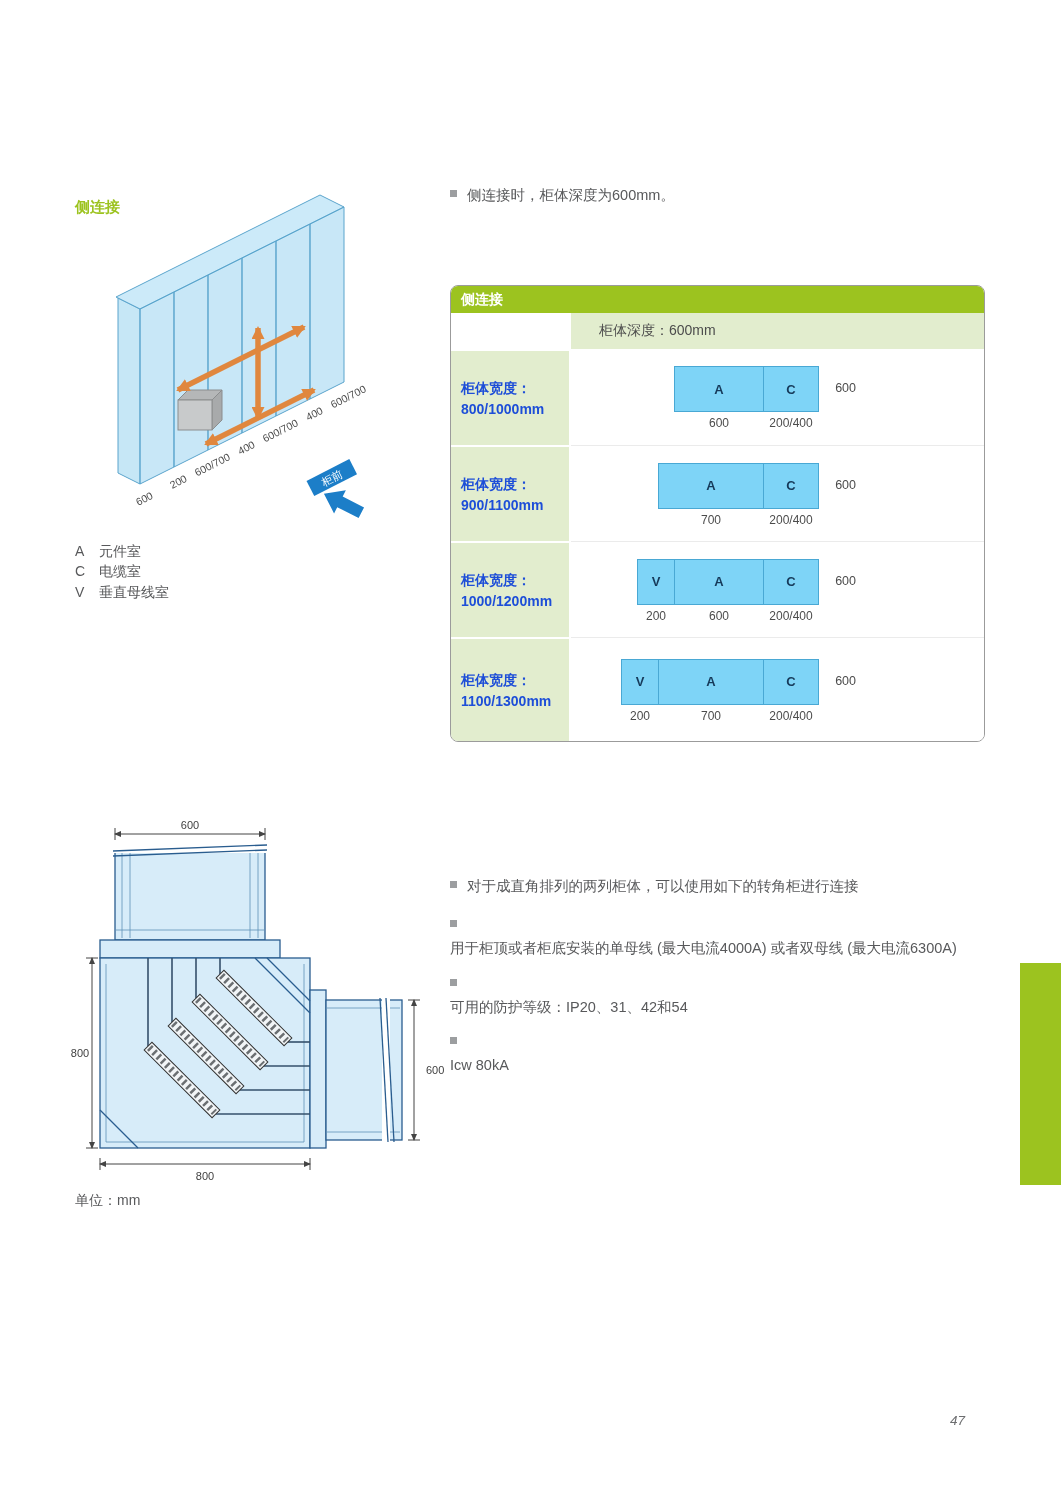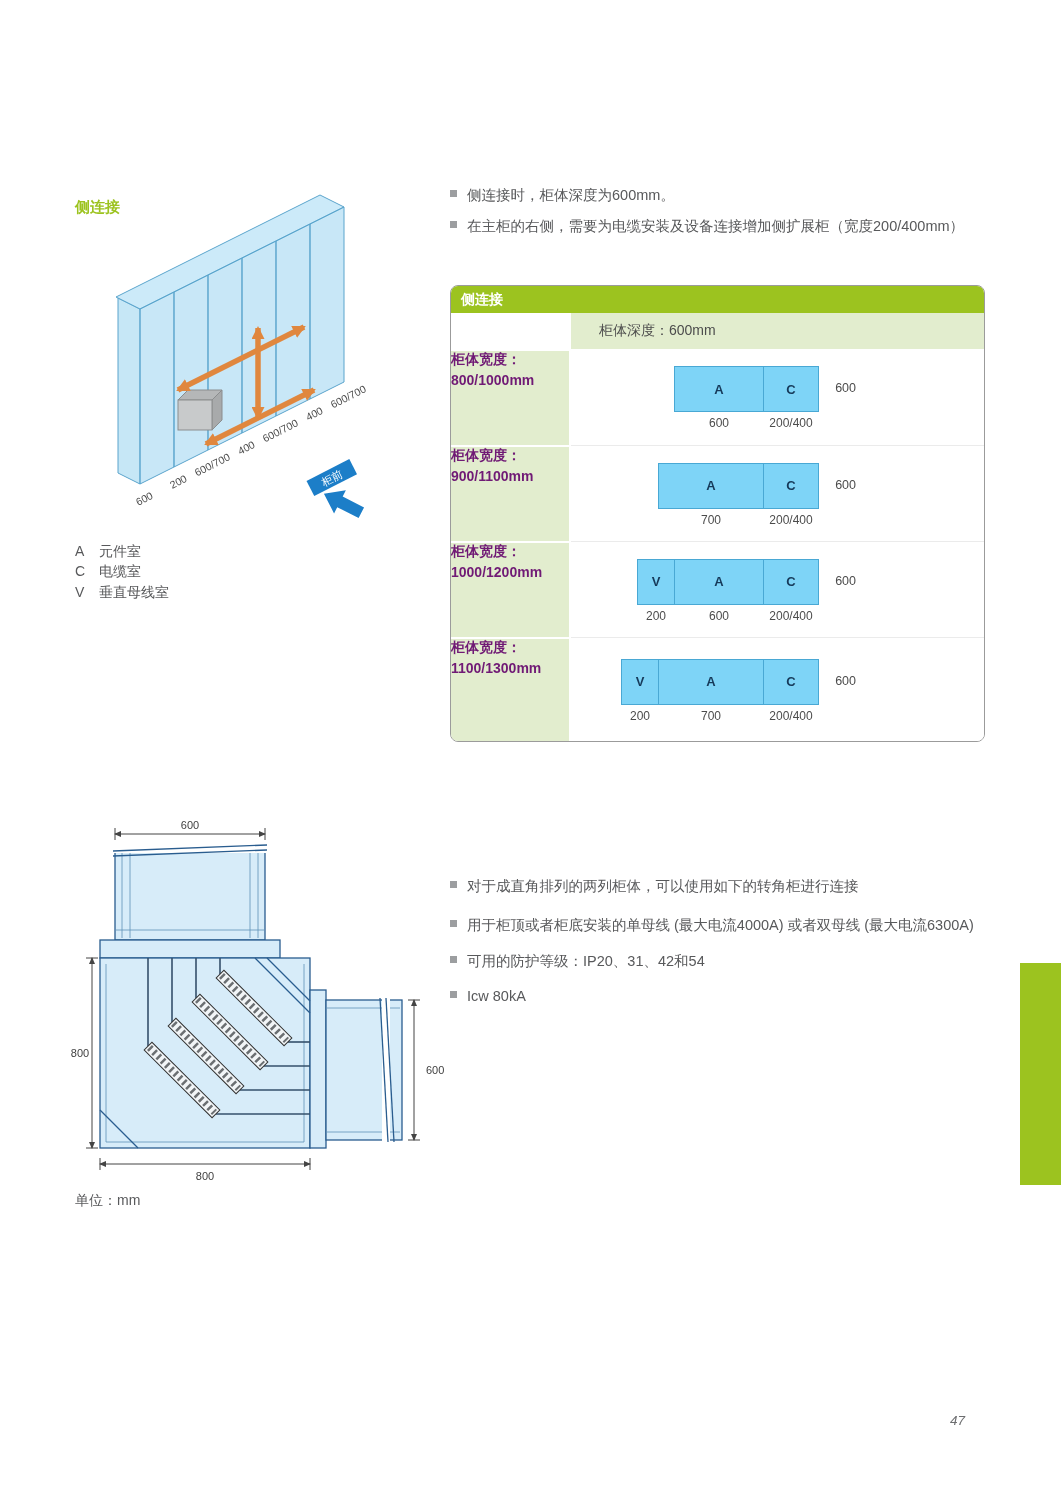--- a/index.html
+++ b/index.html
@@ -27,40 +27,40 @@
 
   
   .spec-table{position:absolute;left:450px;top:285px;width:535px;border:1px solid #9b9b9b;border-radius:8px;overflow:hidden;background:#fff;}
   .tbl-header{height:27px;background:var(--green);color:#fff;font-size:14px;font-weight:bold;display:flex;align-items:center;padding-left:10px;}
   .depth-row{display:flex;height:36px;}
   .depth-row .spacer{width:120px;background:#fff;border-right:2px solid #fff;}
   .depth-row .depth-head{flex:1;background:var(--lightgreen);display:flex;align-items:center;padding-left:28px;font-size:14px;color:#4c4c4c;}
   .t-row{display:flex;height:96px;}
   .t-row:last-child{height:104px;}
   .t-label{width:120px;background:var(--lightgreen);border-right:2px solid #fff;border-top:2px solid #fff;
-           display:flex;flex-direction:column;gap:3px;
-           font-size:14px;font-weight:bold;color:#701a75;}
+           display:flex;flex-direction:column;justify-content:center;gap:3px;padding-left:10px;
+           font-size:14px;font-weight:bold;color:#1d4ed8;}
   .t-diagram{flex:1;position:relative;background:#fff;}
   .t-row + .t-row .t-diagram{border-top:1px solid #ebebeb;}
   .boxes{position:absolute;right:165px;top:calc(50% - 31px);display:flex;}
   .cab-box{height:46px;background:var(--boxblue);border:1px solid var(--boxborder);margin-left:-1px;
            position:relative;display:flex;align-items:center;justify-content:center;}
   .cab-box .letter{font-weight:bold;font-size:13px;color:#163a5a;}
   .cab-box .dim{position:absolute;top:100%;margin-top:5px;left:50%;transform:translateX(-50%);
                 font-size:12px;color:#4c4c4c;white-space:nowrap;font-weight:normal;}
   .depth{position:absolute;right:128px;top:calc(50% - 16px);font-size:12.5px;color:#4c4c4c;}
 
   
   .corner-wrap{position:absolute;left:70px;top:818px;width:390px;height:372px;}
   .unit-note{position:absolute;left:75px;top:1192px;font-size:14px;}
 
   .bottom-text{position:absolute;left:450px;top:875px;width:548px;}
   .features-heading{font-size:21px;margin-top:13px;color:var(--text);}
   .features-list{margin-top:17px;}
-  .features-list .bullet-item{margin-bottom:13px;}
+  .features-list .bullet-item{margin-bottom:13px;flex-direction:column;}
 
   .side-tab{position:absolute;right:0;top:963px;width:41px;height:222px;background:var(--green);}
   .page-number{position:absolute;left:950px;top:1413px;font-size:13.5px;color:#6d6e70;font-style:italic;}
 
   
   .iso-front{fill:rgba(125,198,236,0.42);stroke:#5aa4cc;stroke-width:1;}
   .iso-side{fill:rgba(160,215,240,0.6);stroke:#5aa4cc;stroke-width:1;}
   .iso-top{fill:rgba(195,230,248,0.85);stroke:#5aa4cc;stroke-width:1;}
   .iso-dim{font-size:10.5px;fill:#4b4b4b;}
   .oar{stroke:#e0873e;stroke-width:5.5;}
@@ -146,24 +146,20 @@
       <span class="legend-key">V</span>
       <span>垂直母线室</span>
     </div>
   </div>
 
   <div class="top-bullets">
     <div class="bullet-item">
       <span class="sq"></span>
       <span>侧连接时，柜体深度为600mm。</span>
     </div>
-    <div class="bullet-item">
-      <span class="sq"></span>
-      <span>在主柜的右侧，需要为电缆安装及设备连接增加侧扩展柜（宽度200/400mm）</span>
-    </div>
   </div>
 
   <div class="spec-table">
     <div class="tbl-header">
       <span>侧连接</span>
     </div>
     <div class="depth-row">
       <div class="spacer"></div>
       <div class="depth-head">
         <span>柜体深度：600mm</span>

